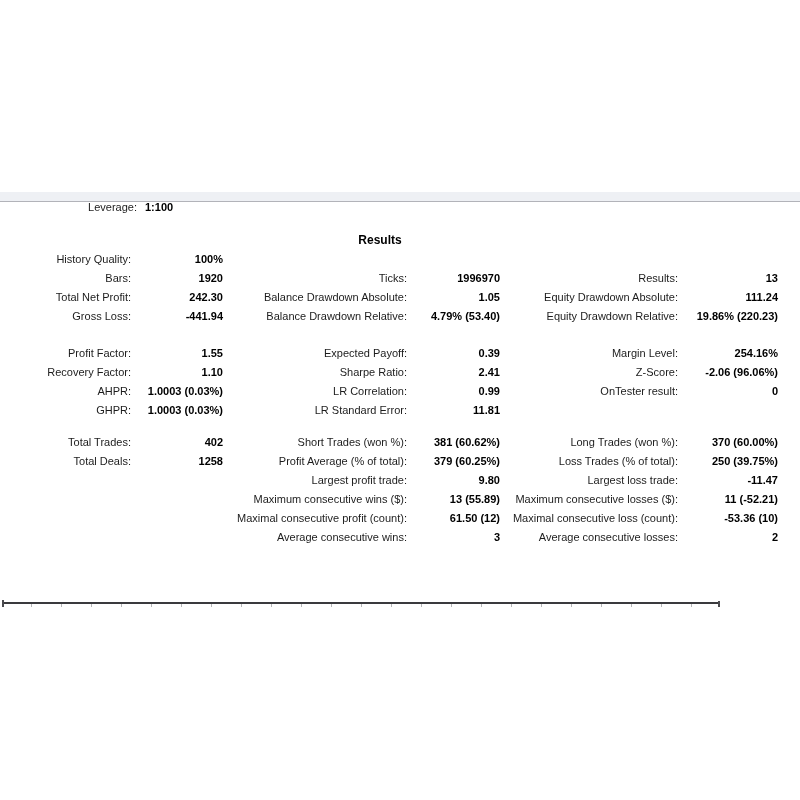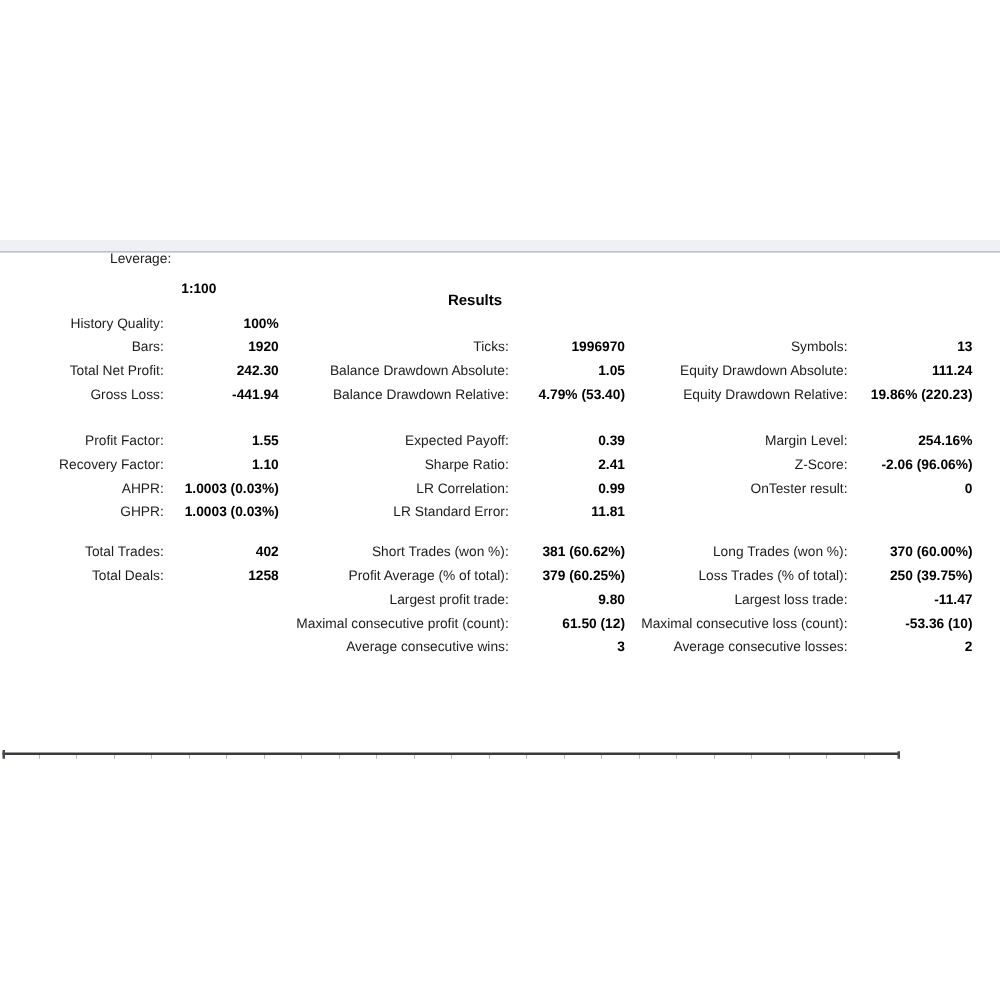--- a/index.html
+++ b/index.html
@@ -45,21 +45,20 @@
     white-space: nowrap;
     color: #1c1c1c;
   }
   .leverage-row .val {
     display: flex;
     justify-content: flex-start;
     padding-left: 8px;
     white-space: nowrap;
     font-weight: 700;
     color: #000;
-    margin-top: 24px;
   }
 
   
   .results-title {
     position: absolute;
     left: 0;
     top: 233px;
     width: 760px;
     text-align: center;
     font-size: 12px;
@@ -150,21 +149,21 @@
       <div class="cell lbl"></div>
       <div class="cell val"></div>
       <div class="cell lbl"></div>
       <div class="cell val"></div>
     </div>
     <div class="trow">
       <div class="cell lbl">Bars:</div>
       <div class="cell val">1920</div>
       <div class="cell lbl">Ticks:</div>
       <div class="cell val">1996970</div>
-      <div class="cell lbl">Symbols:</div>
+      <div class="cell lbl">Results:</div>
       <div class="cell val">13</div>
     </div>
     <div class="trow">
       <div class="cell lbl">Total Net Profit:</div>
       <div class="cell val">242.30</div>
       <div class="cell lbl">Balance Drawdown Absolute:</div>
       <div class="cell val">1.05</div>
       <div class="cell lbl">Equity Drawdown Absolute:</div>
       <div class="cell val">111.24</div>
     </div>
@@ -230,20 +229,28 @@
       <div class="cell lbl"></div>
       <div class="cell val"></div>
       <div class="cell lbl">Largest profit trade:</div>
       <div class="cell val">9.80</div>
       <div class="cell lbl">Largest loss trade:</div>
       <div class="cell val">-11.47</div>
     </div>
     <div class="trow">
       <div class="cell lbl"></div>
       <div class="cell val"></div>
+      <div class="cell lbl">Maximum consecutive wins ($):</div>
+      <div class="cell val">13 (55.89)</div>
+      <div class="cell lbl">Maximum consecutive losses ($):</div>
+      <div class="cell val">11 (-52.21)</div>
+    </div>
+    <div class="trow">
+      <div class="cell lbl"></div>
+      <div class="cell val"></div>
       <div class="cell lbl">Maximal consecutive profit (count):</div>
       <div class="cell val">61.50 (12)</div>
       <div class="cell lbl">Maximal consecutive loss (count):</div>
       <div class="cell val">-53.36 (10)</div>
     </div>
     <div class="trow">
       <div class="cell lbl"></div>
       <div class="cell val"></div>
       <div class="cell lbl">Average consecutive wins:</div>
       <div class="cell val">3</div>

